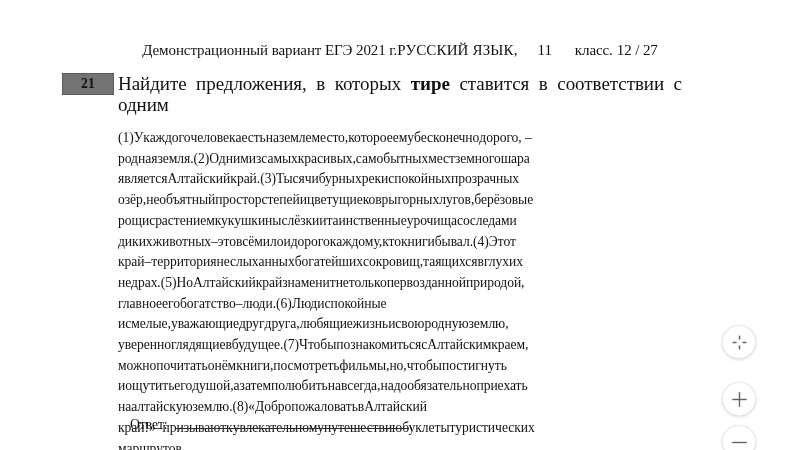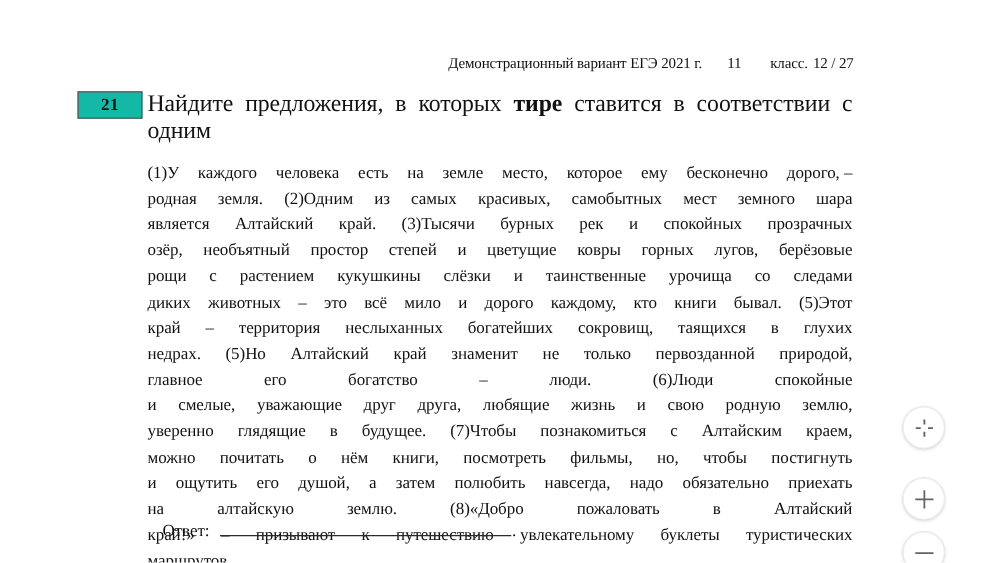--- a/index.html
+++ b/index.html
@@ -30,22 +30,22 @@
 
   
   .page-header {
     position: absolute;
     left: 117px;
     top: 41px;
     width: 566px;
     height: 18px;
     display: flex;
     align-items: baseline;
-    justify-content: flex-end;
-    font-size: 12px;
+    justify-content: center;
+    font-size: 15px;
     line-height: 18px;
     white-space: nowrap;
   }
   .hdr-left {
     letter-spacing: -0.1px;
   }
   .hdr-right {
     display: flex;
     align-items: baseline;
     letter-spacing: -0.1px;
@@ -71,21 +71,21 @@
     width: 52px;
     height: 22px;
     border: 1.3px solid #5a5a5a;
     box-sizing: border-box;
     display: flex;
     align-items: center;
     justify-content: center;
     font-size: 13.6px;
     font-weight: bold;
     letter-spacing: 0.3px;
-    background: #14b8a6;
+    background: #737373;
   }
 
   
   .instruction {
     position: absolute;
     left: 118px;
     top: 74px;
     width: 564px;
     font-size: 19px;
     line-height: 20.6px;
@@ -117,21 +117,21 @@
     letter-spacing: -0.05px;
   }
   .body-text .bline {
     display: block;
     text-align: justify;
     white-space: nowrap;
   }
   
   .body-text .bline.stretch {
     display: flex;
-    justify-content: space-between;
+    justify-content: flex-start;
     white-space: nowrap;
   }
   .body-text .bline.last {
     display: block;
     text-align: left;
     white-space: nowrap;
   }
   .body-text .w {
     white-space: pre;
   }
@@ -192,20 +192,21 @@
   }
 </style>
 </head>
 <body>
 
 <div class="page-sheet">
 
   <div class="page-header">
     <span class="hdr-left">Демонстрационный вариант ЕГЭ 2021 г.</span>
     <span class="hdr-right">
+      <span class="hdr-subject">РУССКИЙ ЯЗЫК,</span>
       <span class="hdr-grade">11</span>
       <span class="hdr-klass">класс.</span>
       <span class="hdr-pageno">12 / 27</span>
     </span>
   </div>
 
   <div class="task-number-box">
     <span>21</span>
   </div>
 
@@ -280,21 +281,21 @@
         <span class="w">–</span>
         <span class="w">это</span>
         <span class="w">всё</span>
         <span class="w">мило</span>
         <span class="w">и</span>
         <span class="w">дорого</span>
         <span class="w">каждому,</span>
         <span class="w">кто</span>
         <span class="w">книги</span>
         <span class="w">бывал.</span>
-        <span class="w">(5)Этот</span>
+        <span class="w">(4)Этот</span>
       </span>
       <span class="bline stretch">
         <span class="w">край</span>
         <span class="w">–</span>
         <span class="w">территория</span>
         <span class="w">неслыханных</span>
         <span class="w">богатейших</span>
         <span class="w">сокровищ,</span>
         <span class="w">таящихся</span>
         <span class="w">в</span>
@@ -376,22 +377,22 @@
         <span class="w">(8)«Добро</span>
         <span class="w">пожаловать</span>
         <span class="w">в</span>
         <span class="w">Алтайский</span>
       </span>
       <span class="bline stretch">
         <span class="w">край!»</span>
         <span class="w">–</span>
         <span class="w">призывают</span>
         <span class="w">к</span>
+        <span class="w">увлекательному</span>
         <span class="w">путешествию</span>
-        <span class="w">увлекательному</span>
         <span class="w">буклеты</span>
         <span class="w">туристических</span>
       </span>
       <span class="bline last"><span class="w">маршрутов.</span></span>
     </div>
 
   <div class="answer-row">
     <span class="answer-label">Ответ:</span>
     <span class="answer-blank"></span>
     <span class="answer-dot">.</span>

